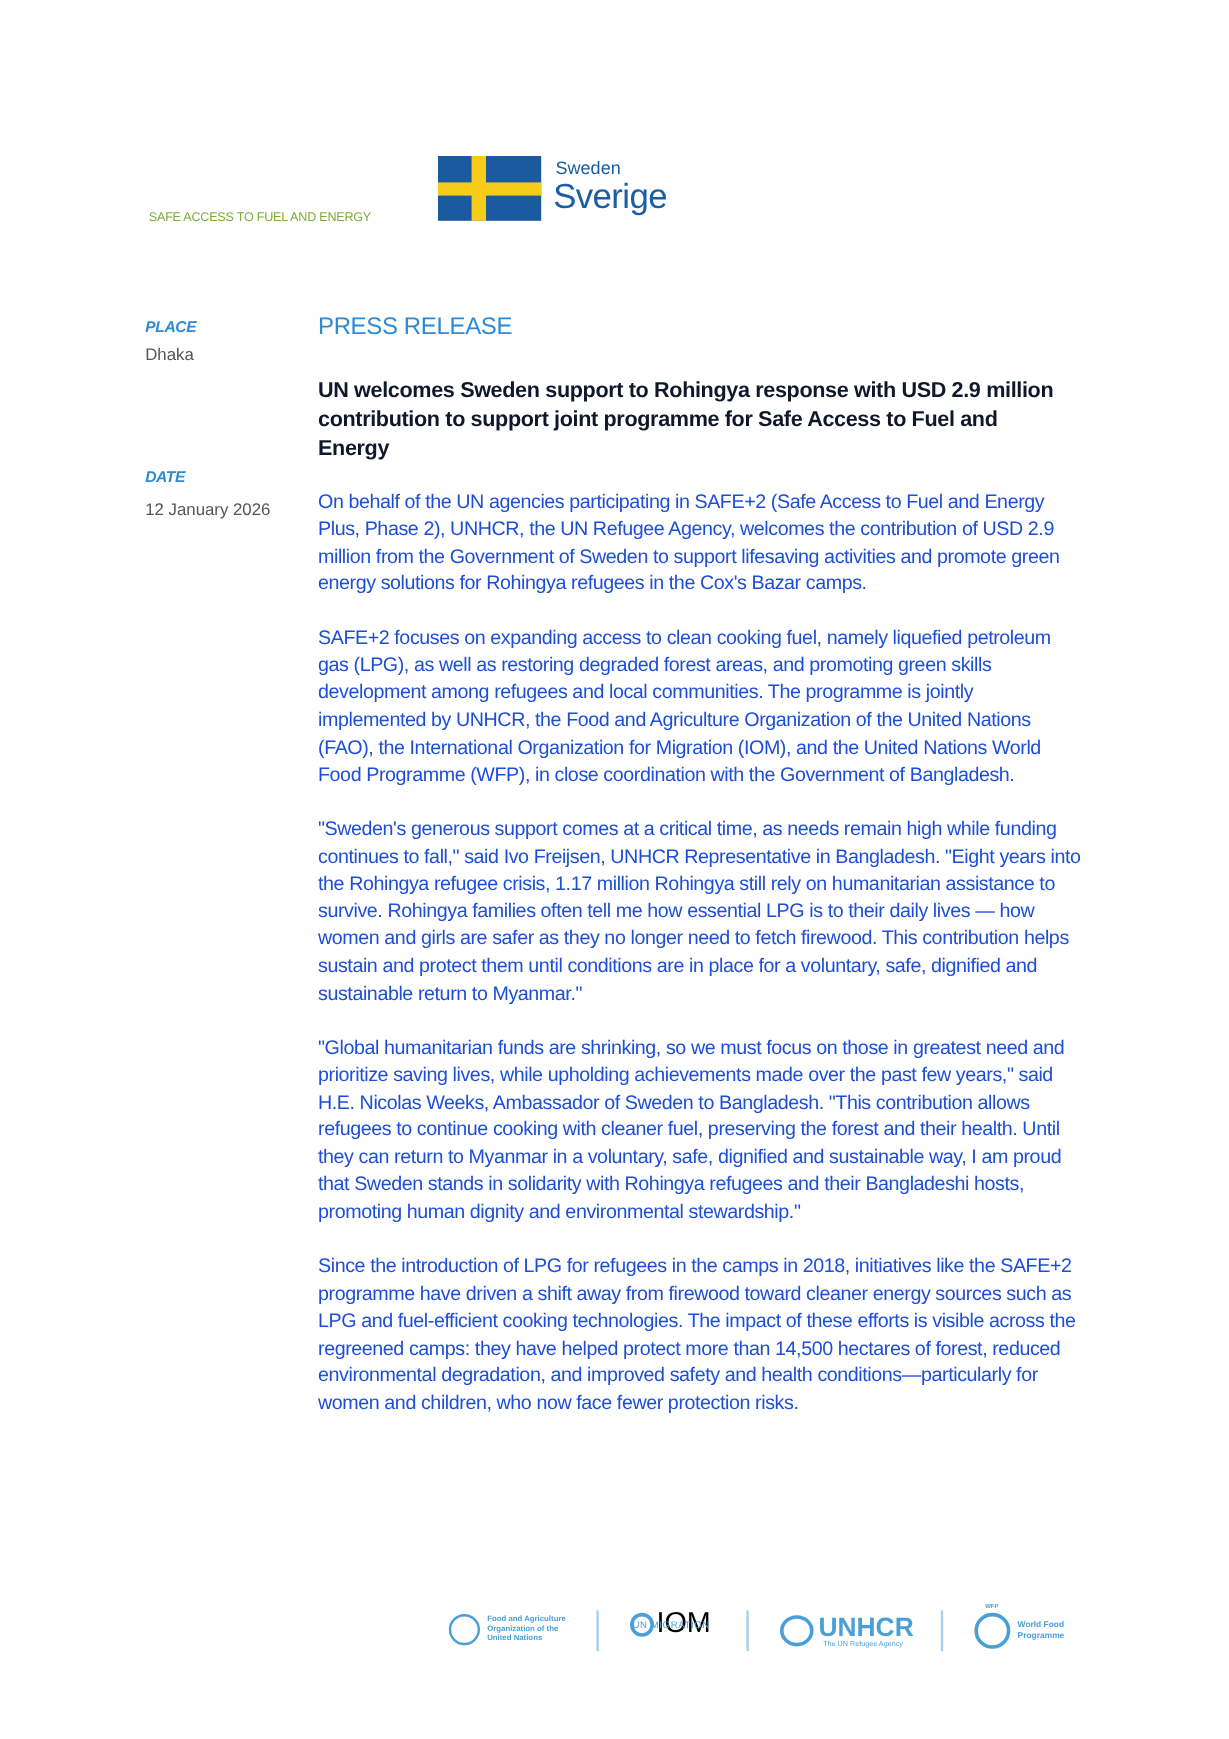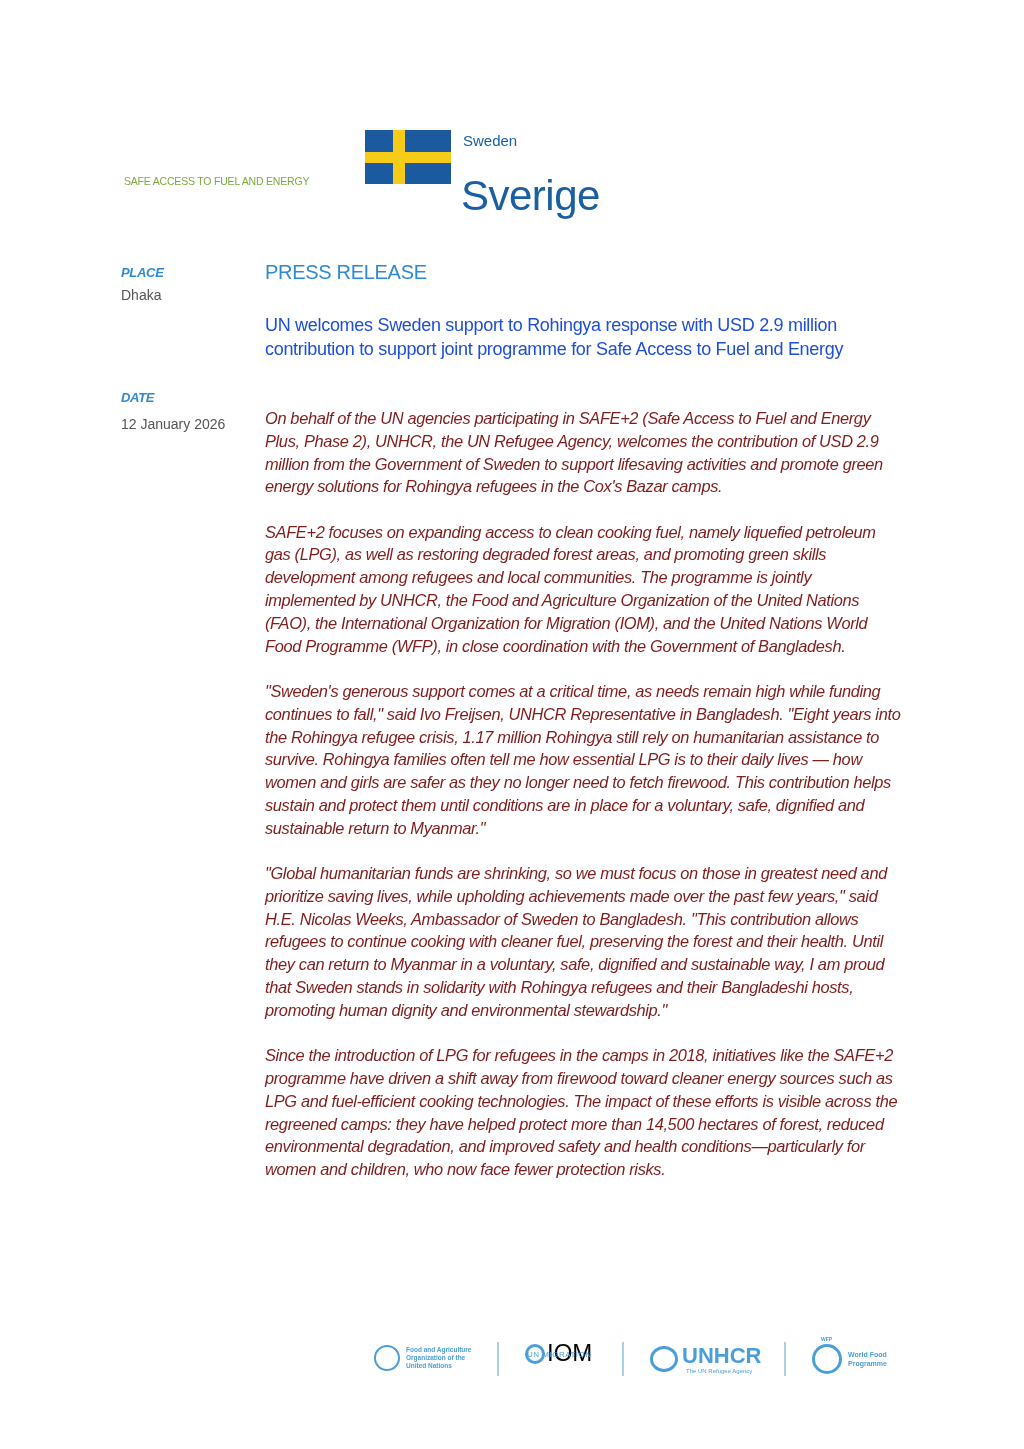--- a/index.html
+++ b/index.html
@@ -16,41 +16,40 @@
   .safe-plus { color: #d9d23b; }
   .safe-sub {
     position: absolute; left: 2px; top: 47px; font-size: 10.5px; color: #7bab3b;
     white-space: nowrap; letter-spacing: -0.2px;
   }
   .sweden-logo { position: absolute; left: 243px; top: 0; width: 220px; height: 60px; text-decoration: underline; }
   .flag { position: absolute; left: 0; top: 2px; width: 86px; height: 54px; background: #1b5a9e; }
   .flag .v { position: absolute; left: 28px; top: 0; width: 12px; height: 54px; background: #f6cc18; }
   .flag .h { position: absolute; left: 0; top: 22px; width: 86px; height: 11px; background: #f6cc18; }
   .sw-small { position: absolute; left: 98px; top: 4px; font-size: 15px; color: #1a5ea4; }
-  .sw-big { position: absolute; left: 96px; top: 20px; font-size: 42px; color: #1a5ea4; letter-spacing: -0.5px; margin-top: 24px; }
+  .sw-big { position: absolute; left: 96px; top: 20px; font-size: 29px; color: #1a5ea4; letter-spacing: -0.5px; }
 
   .side-label {
     position: absolute; left: 121px; font-size: 13px; font-weight: bold; font-style: italic;
     color: #2f8ad4; letter-spacing: -0.3px;
   }
   .side-value { position: absolute; left: 121px; font-size: 14px; color: #555555; }
 
   .press-title {
     position: absolute; left: 265px; top: 261px; font-size: 20px; color: #2f8ad4;
     letter-spacing: -0.3px;
   }
   .headline {
-    position: absolute; left: 265px; top: 313px; width: 620px; font-size: 18px; font-weight: normal;
-    line-height: 24px; color: #1d4ed8; letter-spacing: -0.3px;
+    position: absolute; left: 265px; top: 313px; width: 620px; font-size: 18px; font-weight: bold;
+    line-height: 24px; color: #0f172a; letter-spacing: -0.3px;
   }
   .body-col { position: absolute; left: 265px; top: 407px; width: 640px; }
   .para {
-    font-size: 16.4px; line-height: 22.8px; color: #7f1d1d; margin: 0 0 22.5px 0;
+    font-size: 16.4px; line-height: 22.8px; color: #1d4ed8; margin: 0 0 22.5px 0;
     letter-spacing: -0.35px;
-    font-style: italic;
   }
 
   .footer { position: absolute; left: 372px; top: 1338px; width: 530px; height: 42px; }
   .flogo { position: absolute; top: 0; height: 42px; color: #4a9fd8; }
   .fsep { position: absolute; top: 4px; width: 2px; height: 34px; background: #a9cfe9; }
   .fao-circle {
     position: absolute; left: 2px; top: 7px; width: 26px; height: 26px; border-radius: 50%;
     border: 2px solid #4a9fd8; box-sizing: border-box;
   }
   .fao-text { position: absolute; left: 34px; top: 8px; font-size: 6.5px; line-height: 8px; font-weight: bold; color: #4a9fd8; white-space: nowrap; }

